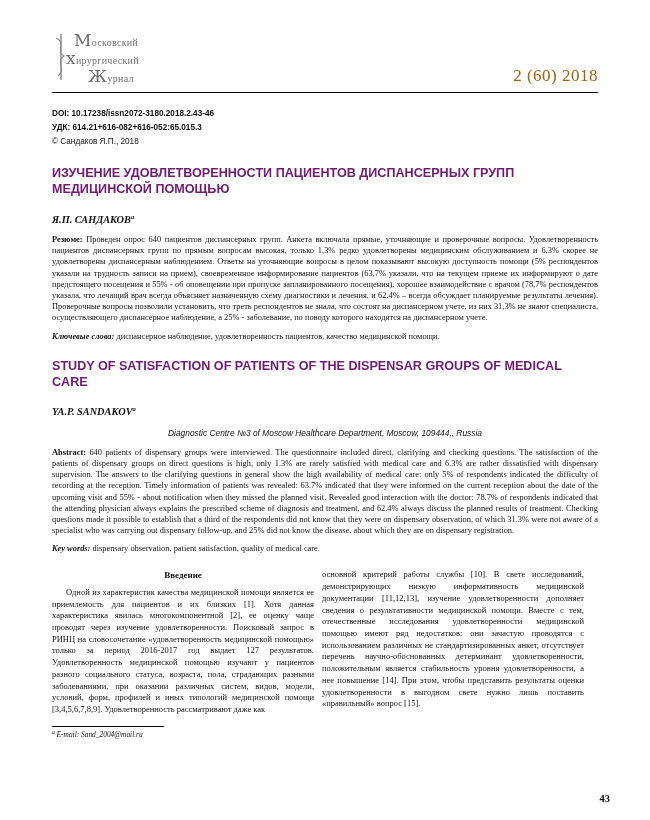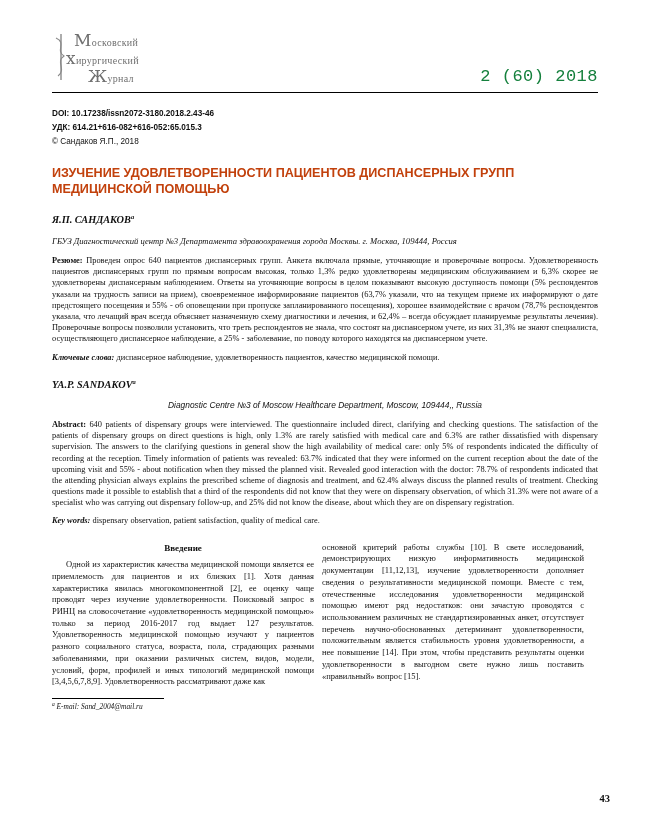--- a/index.html
+++ b/index.html
@@ -13,30 +13,30 @@
   
   .masthead { display:flex; justify-content:space-between; align-items:flex-end; height:60px; }
   .logo { display:flex; align-items:center; color:#6f6f6f; }
   .logo-mark { margin-right:-6px; }
   .logo-lines { line-height:1.05; font-family:"Liberation Serif", serif; }
   .logo-line { font-size:10px; letter-spacing:0.3px; }
   .logo-line::first-letter { font-size:17px; font-family:"DejaVu Serif", serif; }
   .logo-line.l1 { margin-left:10px; }
   .logo-line.l2 { margin-left:2px; }
   .logo-line.l3 { margin-left:24px; font-weight:normal; }
-  .issue { font-size:17px; font-family:Liberation Mono, monospace; color:#15803d; letter-spacing:0.5px; }
+  .issue { font-size:17px; font-family:Liberation Serif, serif; color:#a16207; letter-spacing:0.5px; }
   .rule { border:0; border-top:1.4px solid #000; margin-top:6px; }
   
   .meta { margin-top:14px; font-family:"Liberation Sans", sans-serif; }
   .meta-line { font-size:8.2px; font-weight:bold; line-height:14px; }
   .meta-line.copyright { font-weight:normal; }
   
   .title-ru, .title-en {
     margin-top:16px; font-family:"Liberation Sans", sans-serif;
-    font-weight:bold; font-size:12.6px; line-height:1.3; color:#c2410c;
+    font-weight:bold; font-size:12.6px; line-height:1.3; color:#701a75;
   }
   .author { margin-top:15px; font-weight:bold; font-style:italic; font-size:10.3px; }
   .author sup { font-size:6.5px; }
   .affil-ru { margin-top:11px; font-style:italic; font-size:8.6px; }
   .affil-en { margin-top:10px; font-style:italic; font-size:8.4px; font-family:"Liberation Sans", sans-serif;text-align:center; }
   
   .abstract { margin-top:9px; font-size:8.4px; line-height:1.33; text-align:justify; }
   .abstract .lbl { font-weight:bold; }
   .keywords { margin-top:7px; font-size:8.4px; line-height:1.33; text-align:justify; }
   .keywords .lbl { font-weight:bold; font-style:italic; }
@@ -80,26 +80,26 @@
   <div class="meta">
     <div class="meta-line">DOI: 10.17238/issn2072-3180.2018.2.43-46</div>
     <div class="meta-line">УДК: 614.21+616-082+616-052:65.015.3</div>
     <div class="meta-line copyright">© Сандаков Я.П., 2018</div>
   </div>
 
   <h1 class="title-ru">ИЗУЧЕНИЕ УДОВЛЕТВОРЕННОСТИ ПАЦИЕНТОВ ДИСПАНСЕРНЫХ ГРУПП МЕДИЦИНСКОЙ ПОМОЩЬЮ</h1>
 
   <div class="author"><span>Я.П. САНДАКОВ</span><sup>a</sup></div>
 
-  <div class="affil-ru">ГБУЗ Диагностический центр №3 Департамента здравоохранения города Москвы. г. Москва, 109444, Россия</div>
 
   <p class="abstract"><span class="lbl">Резюме:</span> <span>Проведен опрос 640 пациентов диспансерных групп. Анкета включала прямые, уточняющие и проверочные вопросы. Удовлетворенность пациентов диспансерных групп по прямым вопросам высокая, только 1,3% редко удовлетворены медицинским обслуживанием и 6,3% скорее не удовлетворены диспансерным наблюдением. Ответы на уточняющие вопросы в целом показывают высокую доступность помощи (5% респондентов указали на трудность записи на прием), своевременное информирование пациентов (63,7% указали, что на текущем приеме их информируют о дате предстоящего посещения и 55% - об оповещении при пропуске запланированного посещения), хорошее взаимодействие с врачом (78,7% респондентов указала, что лечащий врач всегда объясняет назначенную схему диагностики и лечения, и 62,4% – всегда обсуждает планируемые результаты лечения). Проверочные вопросы позволили установить, что треть респондентов не знала, что состоят на диспансерном учете, из них 31,3% не знают специалиста, осуществляющего диспансерное наблюдение, а 25% - заболевание, по поводу которого находятся на диспансерном учете.</span></p>
 
   <p class="keywords"><span class="lbl">Ключевые слова:</span> <span>диспансерное наблюдение, удовлетворенность пациентов, качество медицинской помощи.</span></p>
 
+  <h1 class="title-en">STUDY OF SATISFACTION OF PATIENTS OF THE DISPENSAR GROUPS OF MEDICAL CARE</h1>
 
   <div class="author"><span>YA.P. SANDAKOV</span><sup>a</sup></div>
 
   <div class="affil-en">Diagnostic Centre №3 of Moscow Healthcare Department, Moscow, 109444,, Russia</div>
 
   <p class="abstract"><span class="lbl">Abstract:</span> <span>640 patients of dispensary groups were interviewed. The questionnaire included direct, clarifying and checking questions. The satisfaction of the patients of dispensary groups on direct questions is high, only 1.3% are rarely satisfied with medical care and 6.3% are rather dissatisfied with dispensary supervision. The answers to the clarifying questions in general show the high availability of medical care: only 5% of respondents indicated the difficulty of recording at the reception. Timely information of patients was revealed: 63.7% indicated that they were informed on the current reception about the date of the upcoming visit and 55% - about notification when they missed the planned visit. Revealed good interaction with the doctor: 78.7% of respondents indicated that the attending physician always explains the prescribed scheme of diagnosis and treatment, and 62.4% always discuss the planned results of treatment. Checking questions made it possible to establish that a third of the respondents did not know that they were on dispensary observation, of which 31.3% were not aware of a specialist who was carrying out dispensary follow-up, and 25% did not know the disease, about which they are on dispensary registration.</span></p>
 
   <p class="keywords"><span class="lbl">Key words:</span> <span>dispensary observation, patient satisfaction, quality of medical care.</span></p>
 
   <div class="body-cols">

